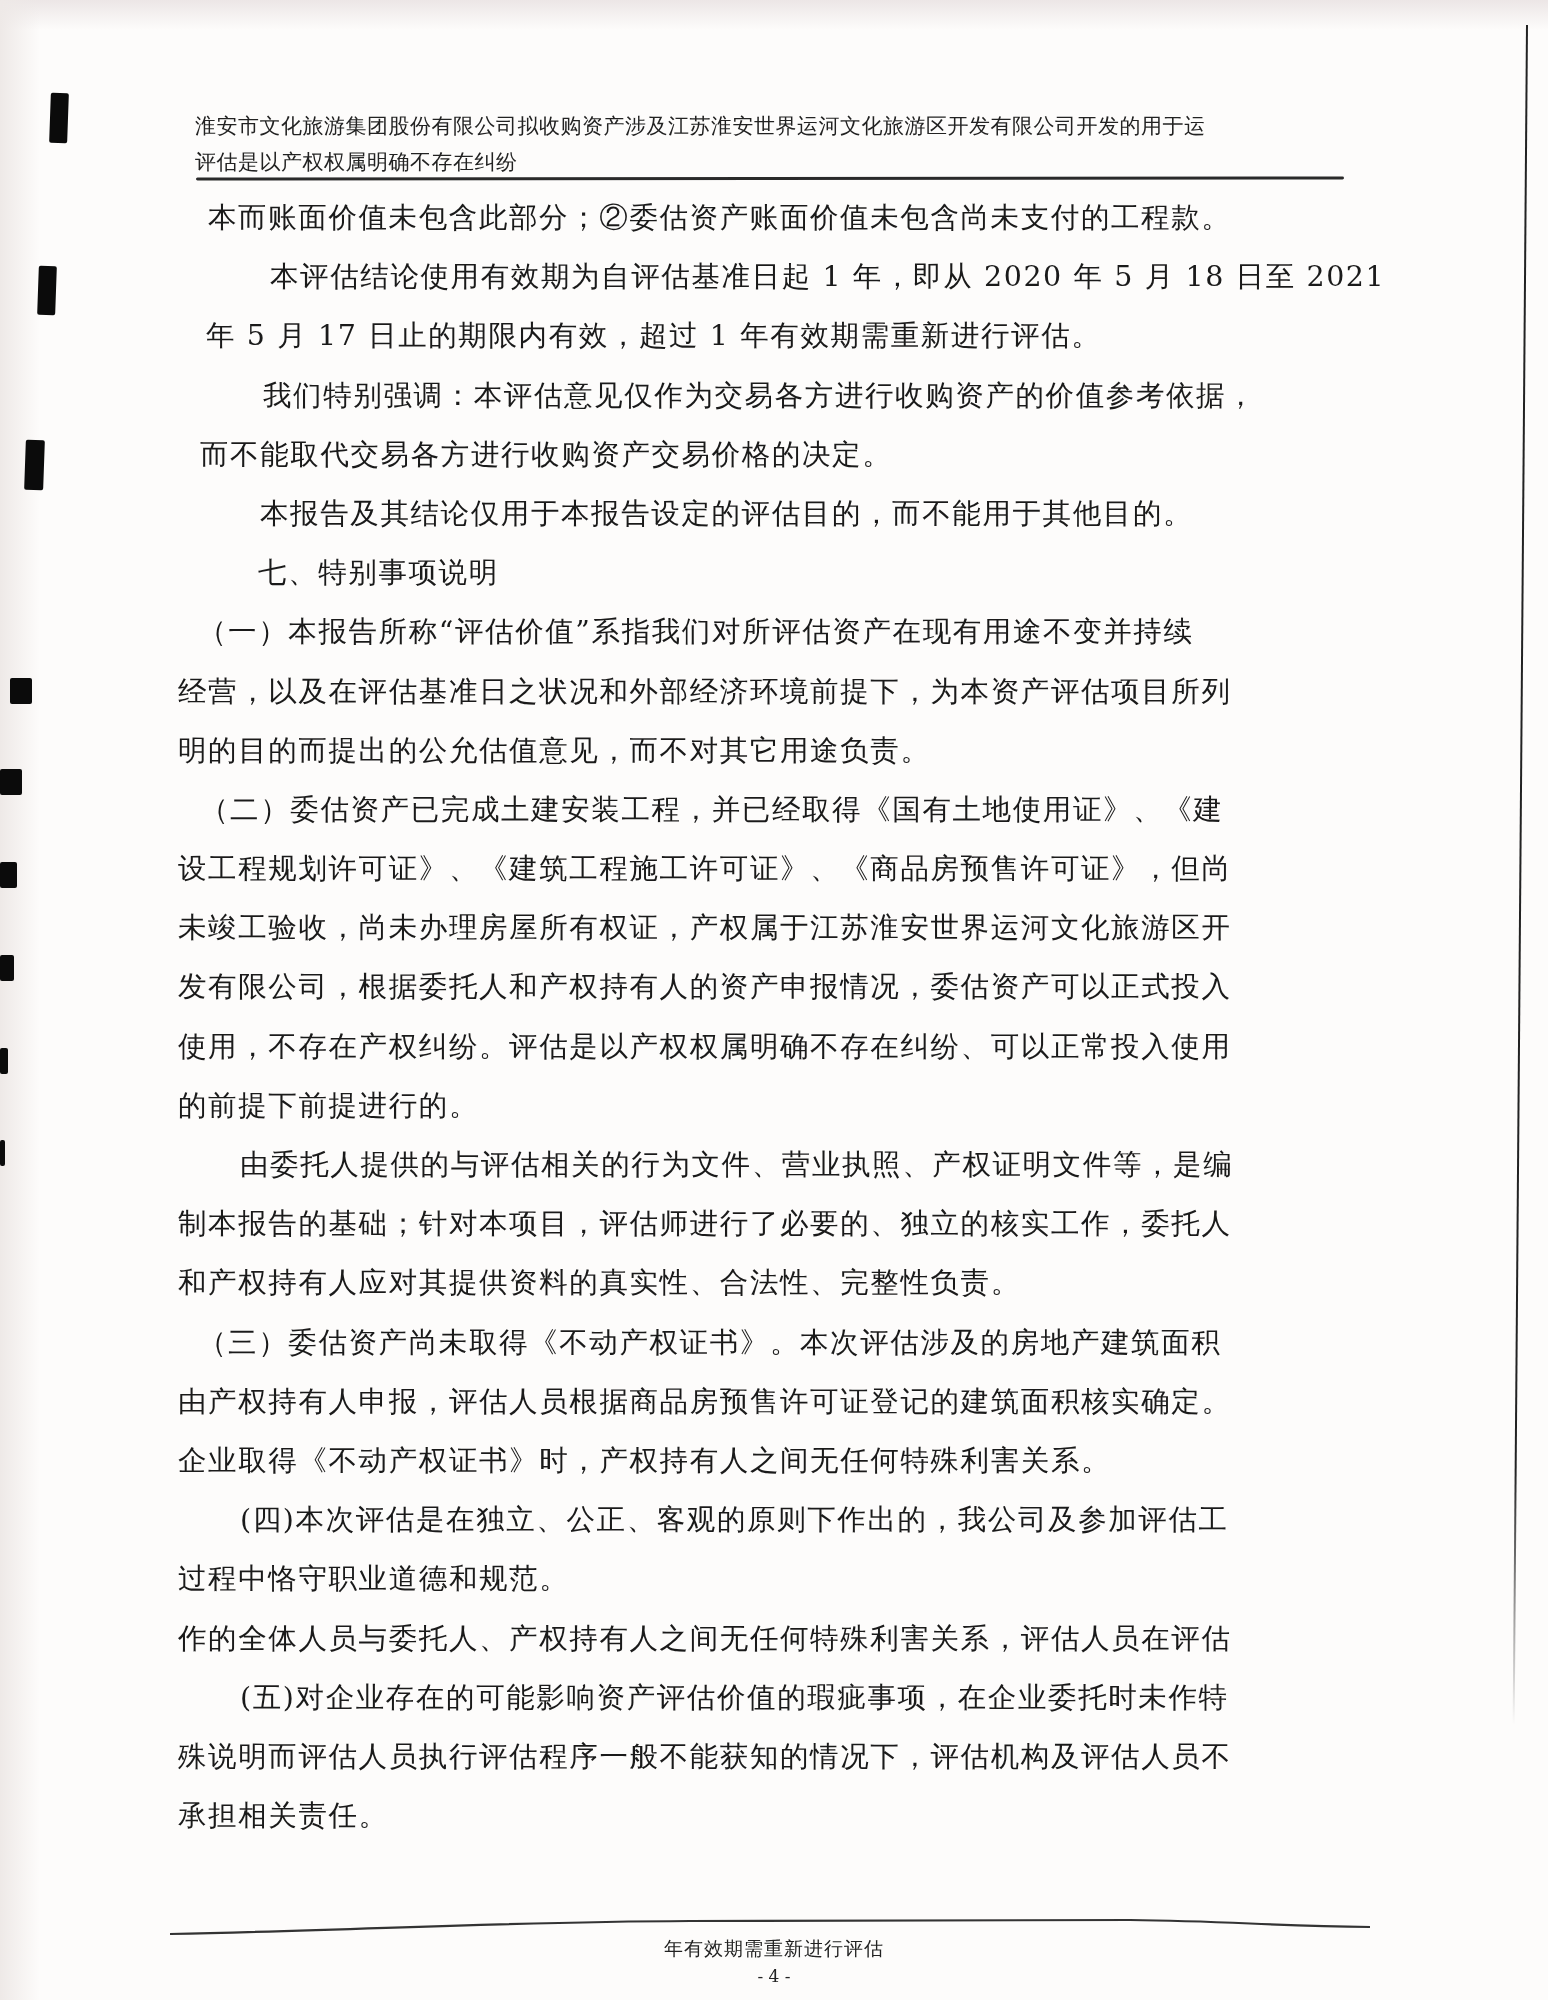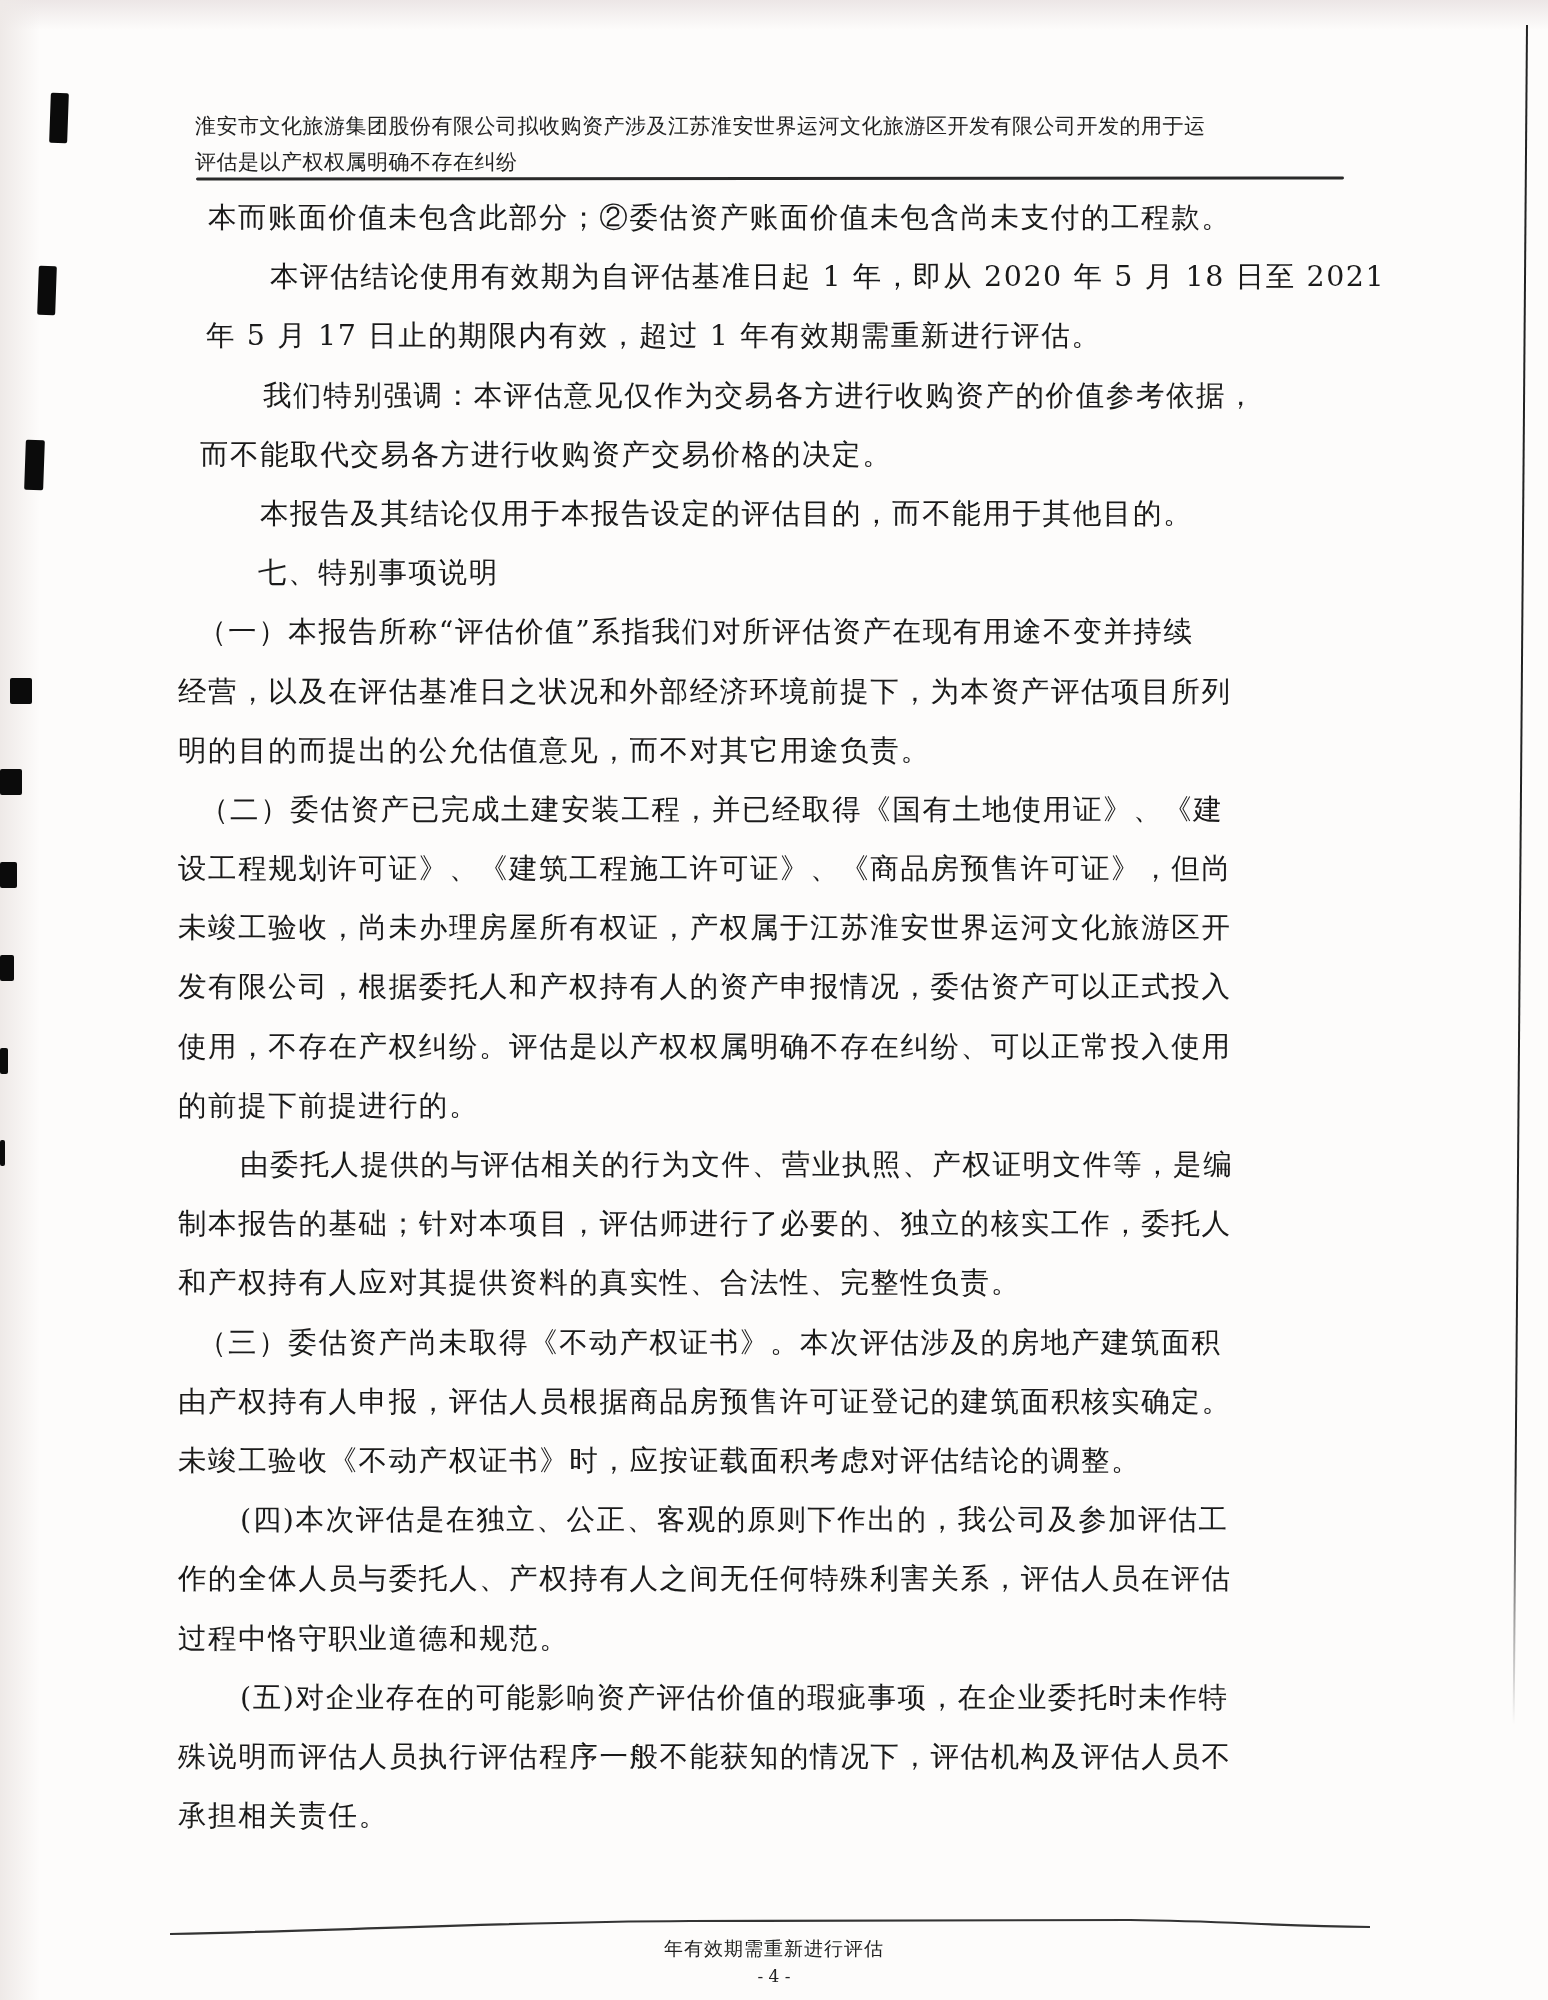--- a/index.html
+++ b/index.html
@@ -92,24 +92,24 @@
   <span class="line" style="padding-left:0px;">设工程规划许可证》、《建筑工程施工许可证》、《商品房预售许可证》，但尚</span>
   <span class="line" style="padding-left:0px;">未竣工验收，尚未办理房屋所有权证，产权属于江苏淮安世界运河文化旅游区开</span>
   <span class="line" style="padding-left:0px;">发有限公司，根据委托人和产权持有人的资产申报情况，委估资产可以正式投入</span>
   <span class="line" style="padding-left:0px;">使用，不存在产权纠纷。评估是以产权权属明确不存在纠纷、可以正常投入使用</span>
   <span class="line" style="padding-left:0px;">的前提下前提进行的。</span>
   <span class="line indent" style="padding-left:62px;">由委托人提供的与评估相关的行为文件、营业执照、产权证明文件等，是编</span>
   <span class="line" style="padding-left:0px;">制本报告的基础；针对本项目，评估师进行了必要的、独立的核实工作，委托人</span>
   <span class="line" style="padding-left:0px;">和产权持有人应对其提供资料的真实性、合法性、完整性负责。</span>
   <span class="line indent" style="padding-left:20px;">（三）委估资产尚未取得《不动产权证书》。本次评估涉及的房地产建筑面积</span>
   <span class="line" style="padding-left:0px;">由产权持有人申报，评估人员根据商品房预售许可证登记的建筑面积核实确定。</span>
-  <span class="line" style="padding-left:0px;">未竣工验收《不动产权证书》时，应按证载面积考虑对评估结论的调整。</span>
+  <span class="line" style="padding-left:0px;">企业取得《不动产权证书》时，产权持有人之间无任何特殊利害关系。</span>
   <span class="line indent" style="padding-left:62px;">(四)本次评估是在独立、公正、客观的原则下作出的，我公司及参加评估工</span>
+  <span class="line" style="padding-left:0px;">过程中恪守职业道德和规范。</span>
   <span class="line" style="padding-left:0px;">作的全体人员与委托人、产权持有人之间无任何特殊利害关系，评估人员在评估</span>
-  <span class="line" style="padding-left:0px;">过程中恪守职业道德和规范。</span>
   <span class="line indent" style="padding-left:62px;">(五)对企业存在的可能影响资产评估价值的瑕疵事项，在企业委托时未作特</span>
   <span class="line" style="padding-left:0px;">殊说明而评估人员执行评估程序一般不能获知的情况下，评估机构及评估人员不</span>
   <span class="line" style="padding-left:0px;">承担相关责任。</span>
 </div>
 
 <svg class="footer-rule" viewBox="0 0 1200 20" width="1200" height="20">
   <path d="M0,16 C200,12 320,4 520,3 C700,2 860,1 960,2 C1060,3 1100,8 1200,9" stroke="#333" stroke-width="2.2" fill="none"></path>
 </svg>
 <div class="footer-company">年有效期需重新进行评估</div>
 <div class="footer-page">- 4 -</div>

